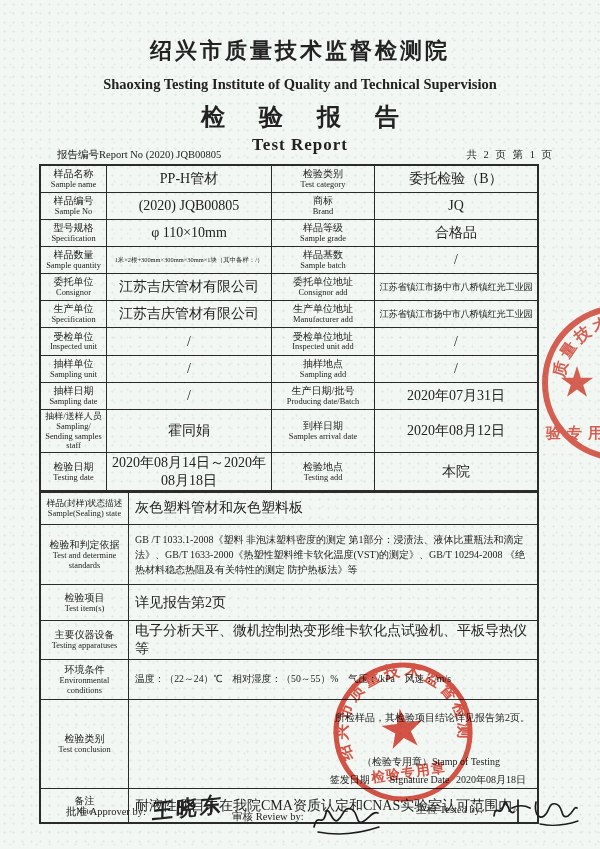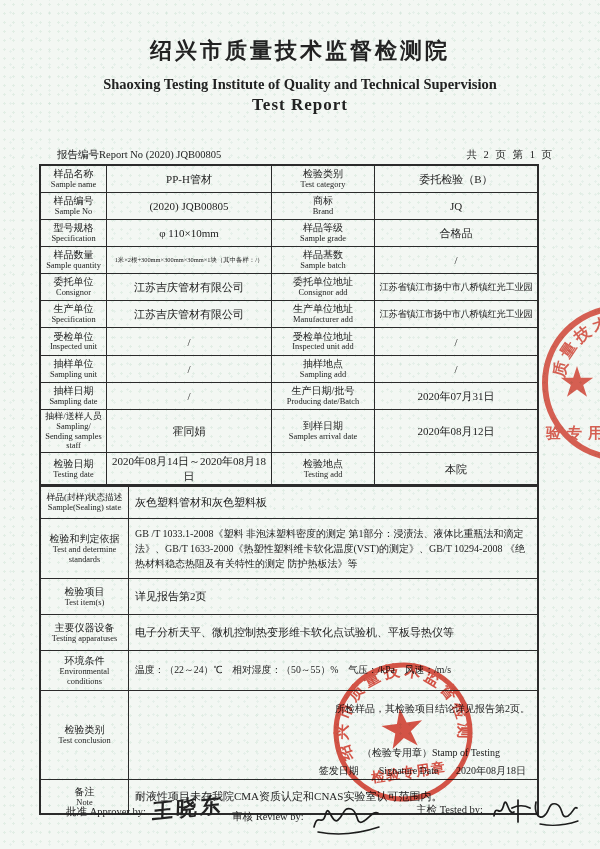--- a/index.html
+++ b/index.html
@@ -39,21 +39,21 @@
   table + table{margin-top:-1px;}
   td{
     border:1px solid #2b2b2b;
     padding:1px 3px;
     vertical-align:middle;
     overflow:hidden;
   }
   .outer{outline:1px solid #2b2b2b;}
   .lbl{text-align:center;font-size:10px;line-height:1.18;}
   .lbl .en{font-size:8.4px;}
-  .val{text-align:center;font-size:11px;}
+  .val{text-align:center;font-size:14px;}
   .val.left{text-align:left;padding-left:6px;}
   .tiny{font-size:6.4px;letter-spacing:0;padding-left:2px;padding-right:2px;}
   .addr{font-size:9.3px;padding-left:2px;padding-right:2px;letter-spacing:-0.3px;text-align:center;}
   .just{font-size:10px;line-height:1.5;text-align:left;padding:2px 6px;}
   
   .concl{position:relative;font-size:10px;vertical-align:top;}
   .concl .l1{padding:10px 4px 0 30px;text-align:right;}
   .concl .l2{margin-top:30px;text-align:right;padding-right:34px;}
   .concl .l3{margin-top:4px;text-align:right;padding-right:8px;}
   
@@ -78,20 +78,21 @@
   .sig-svg{vertical-align:middle;margin-left:4px;}
 </style>
 </head>
 <body>
 
 <div class="page">
 
   <div class="hdr">
     <div class="org-cn">绍兴市质量技术监督检测院</div>
     <div class="org-en">Shaoxing Testing Institute of Quality and Technical Supervision</div>
+    <div class="title-cn">检 验 报 告</div>
     <div class="title-en">Test Report</div>
   </div>
 
   <div class="meta">
     <div>
       <span>报告编号Report No</span>
       <span>(2020) JQB00805</span>
     </div>
     <div class="pagecount">共 2 页 第 1 页</div>
   </div>
@@ -285,21 +286,21 @@
       <tr style="height:66px">
         <td class="lbl">
               <div>检验类别</div>
               <div class="en">Test conclusion</div>
             </td>
         <td class="concl">
           <div class="l1">所检样品，其检验项目结论详见报告第2页。</div>
           <div class="l2">（检验专用章）Stamp of Testing</div>
           <div class="l3">
             <span>签发日期　　Signature Date</span>
-            <span style="margin-left:15px;">2020年08月18日</span>
+            <span style="margin-left:4px;">2020年08月18日</span>
           </div>
         </td>
       </tr>
       <tr style="height:34px">
         <td class="lbl">
               <div>备注</div>
               <div class="en">Note</div>
             </td>
         <td class="val left">耐液性项目未在我院CMA资质认定和CNAS实验室认可范围内。</td>
       </tr>

